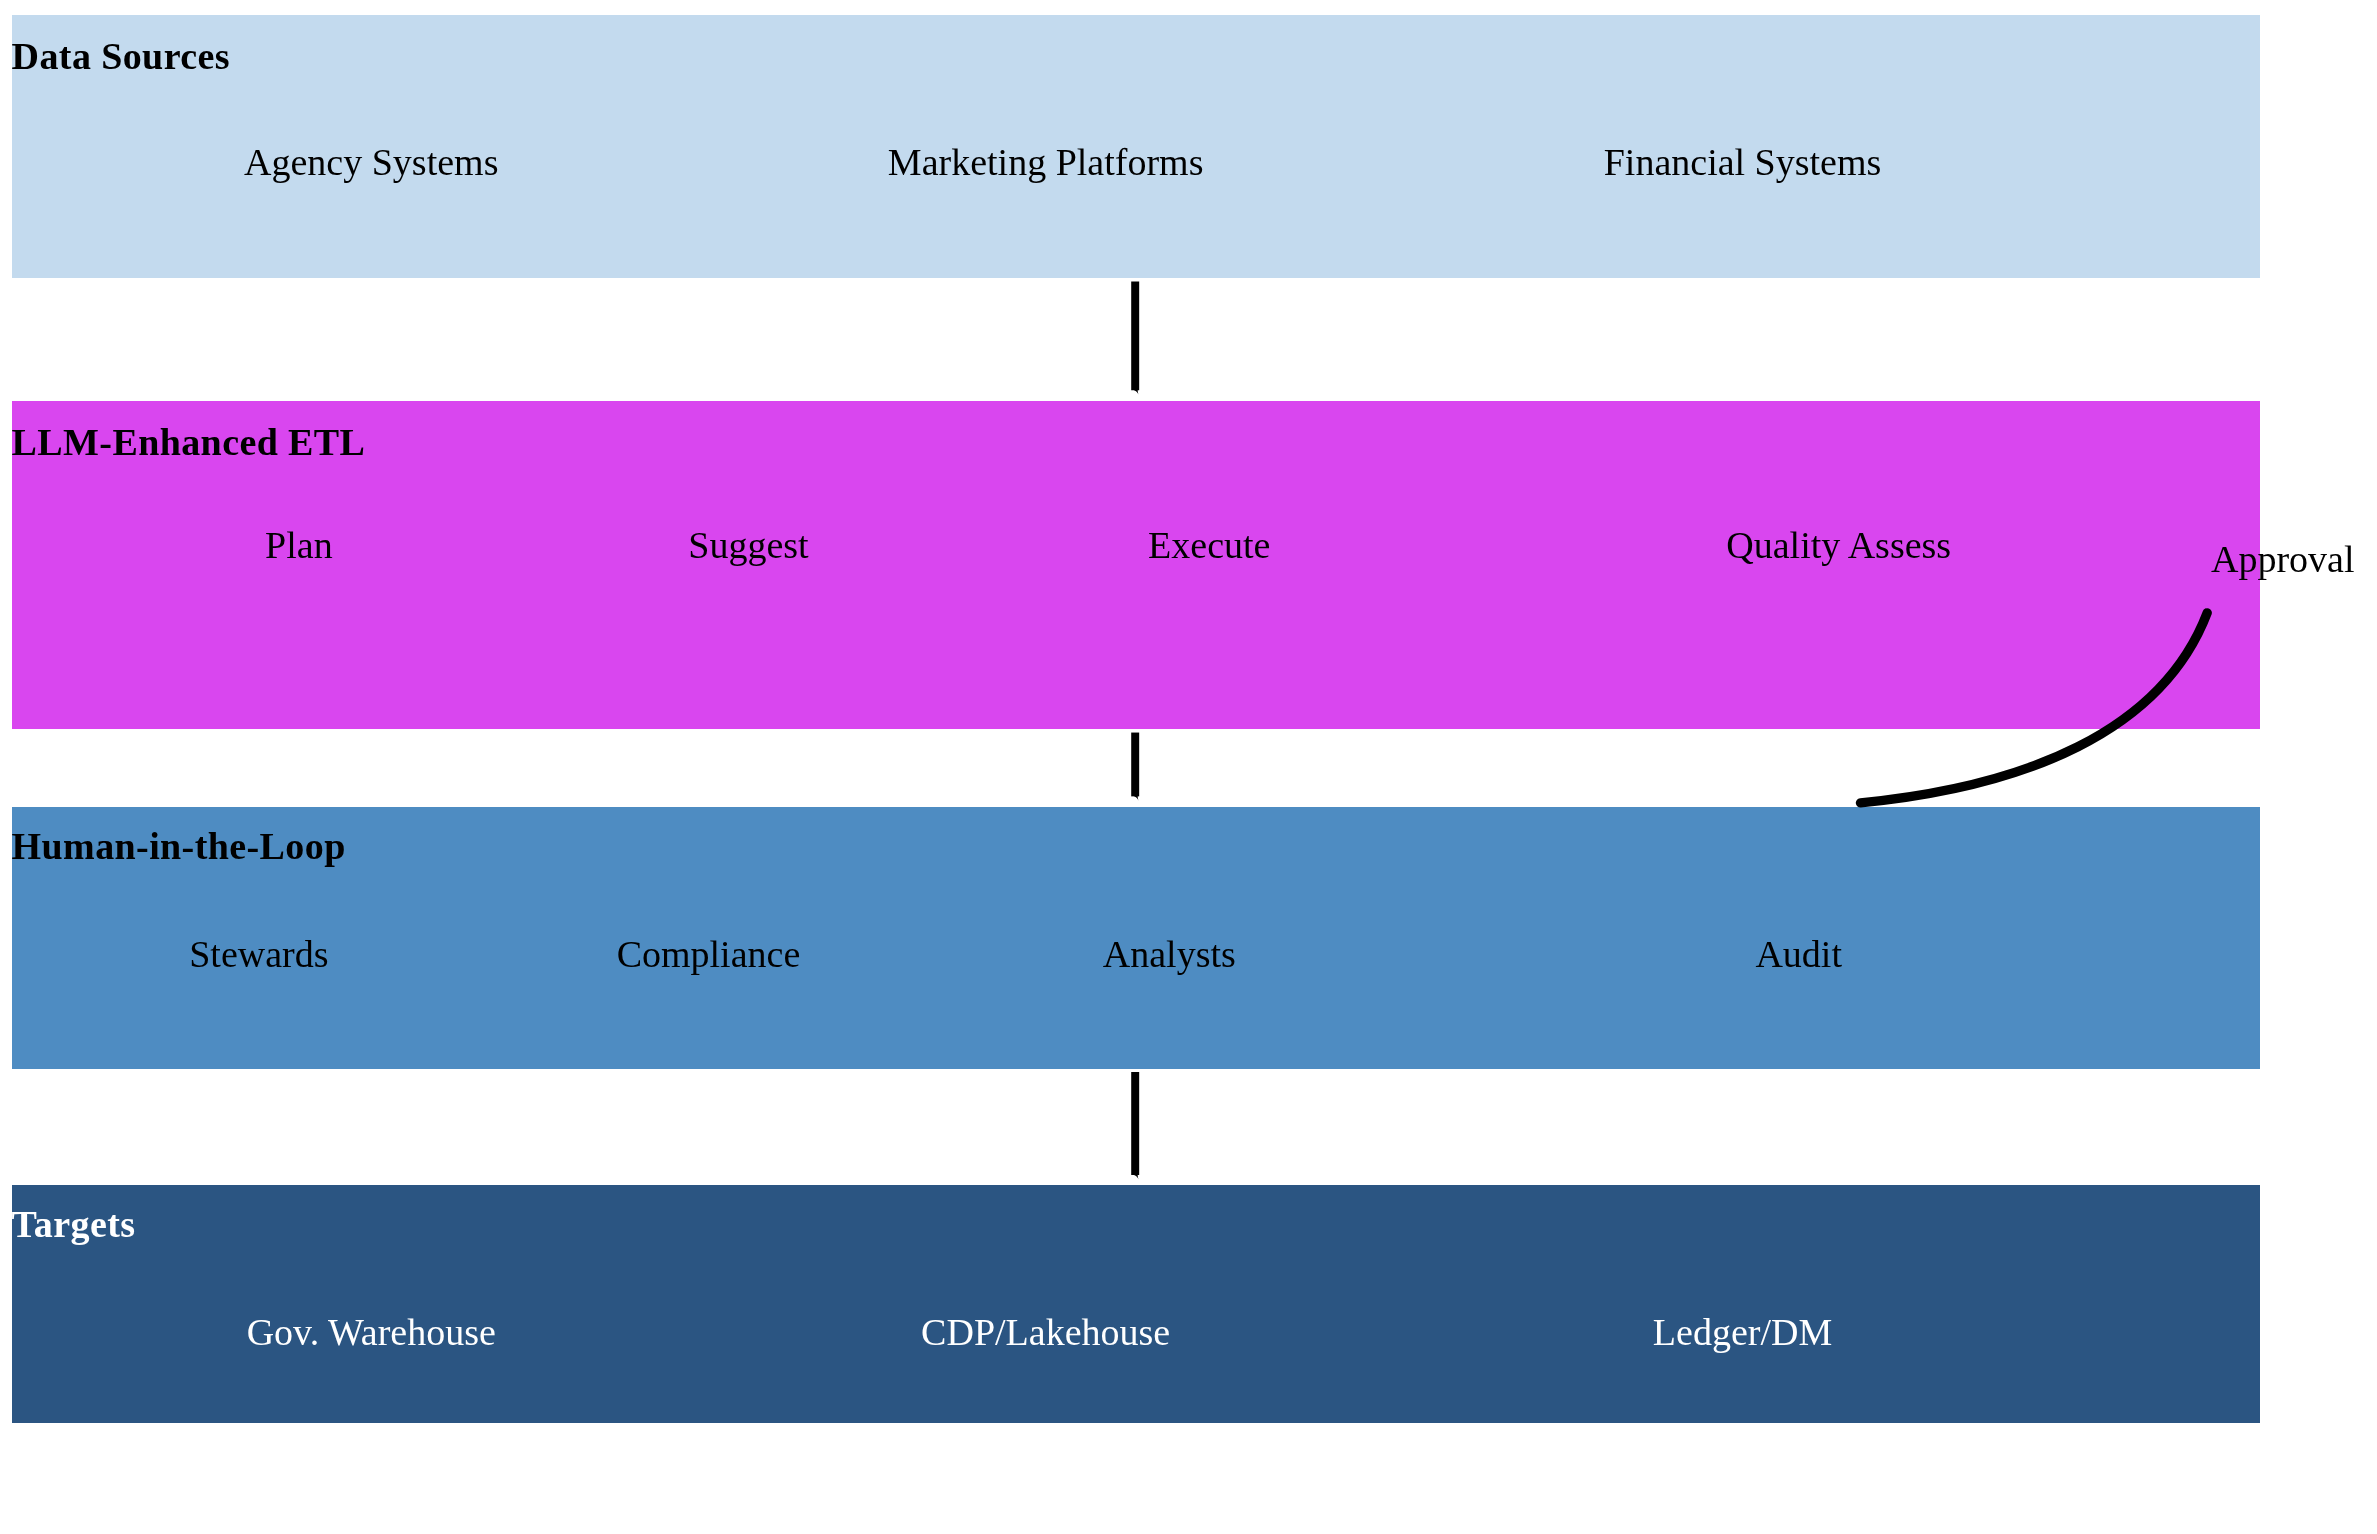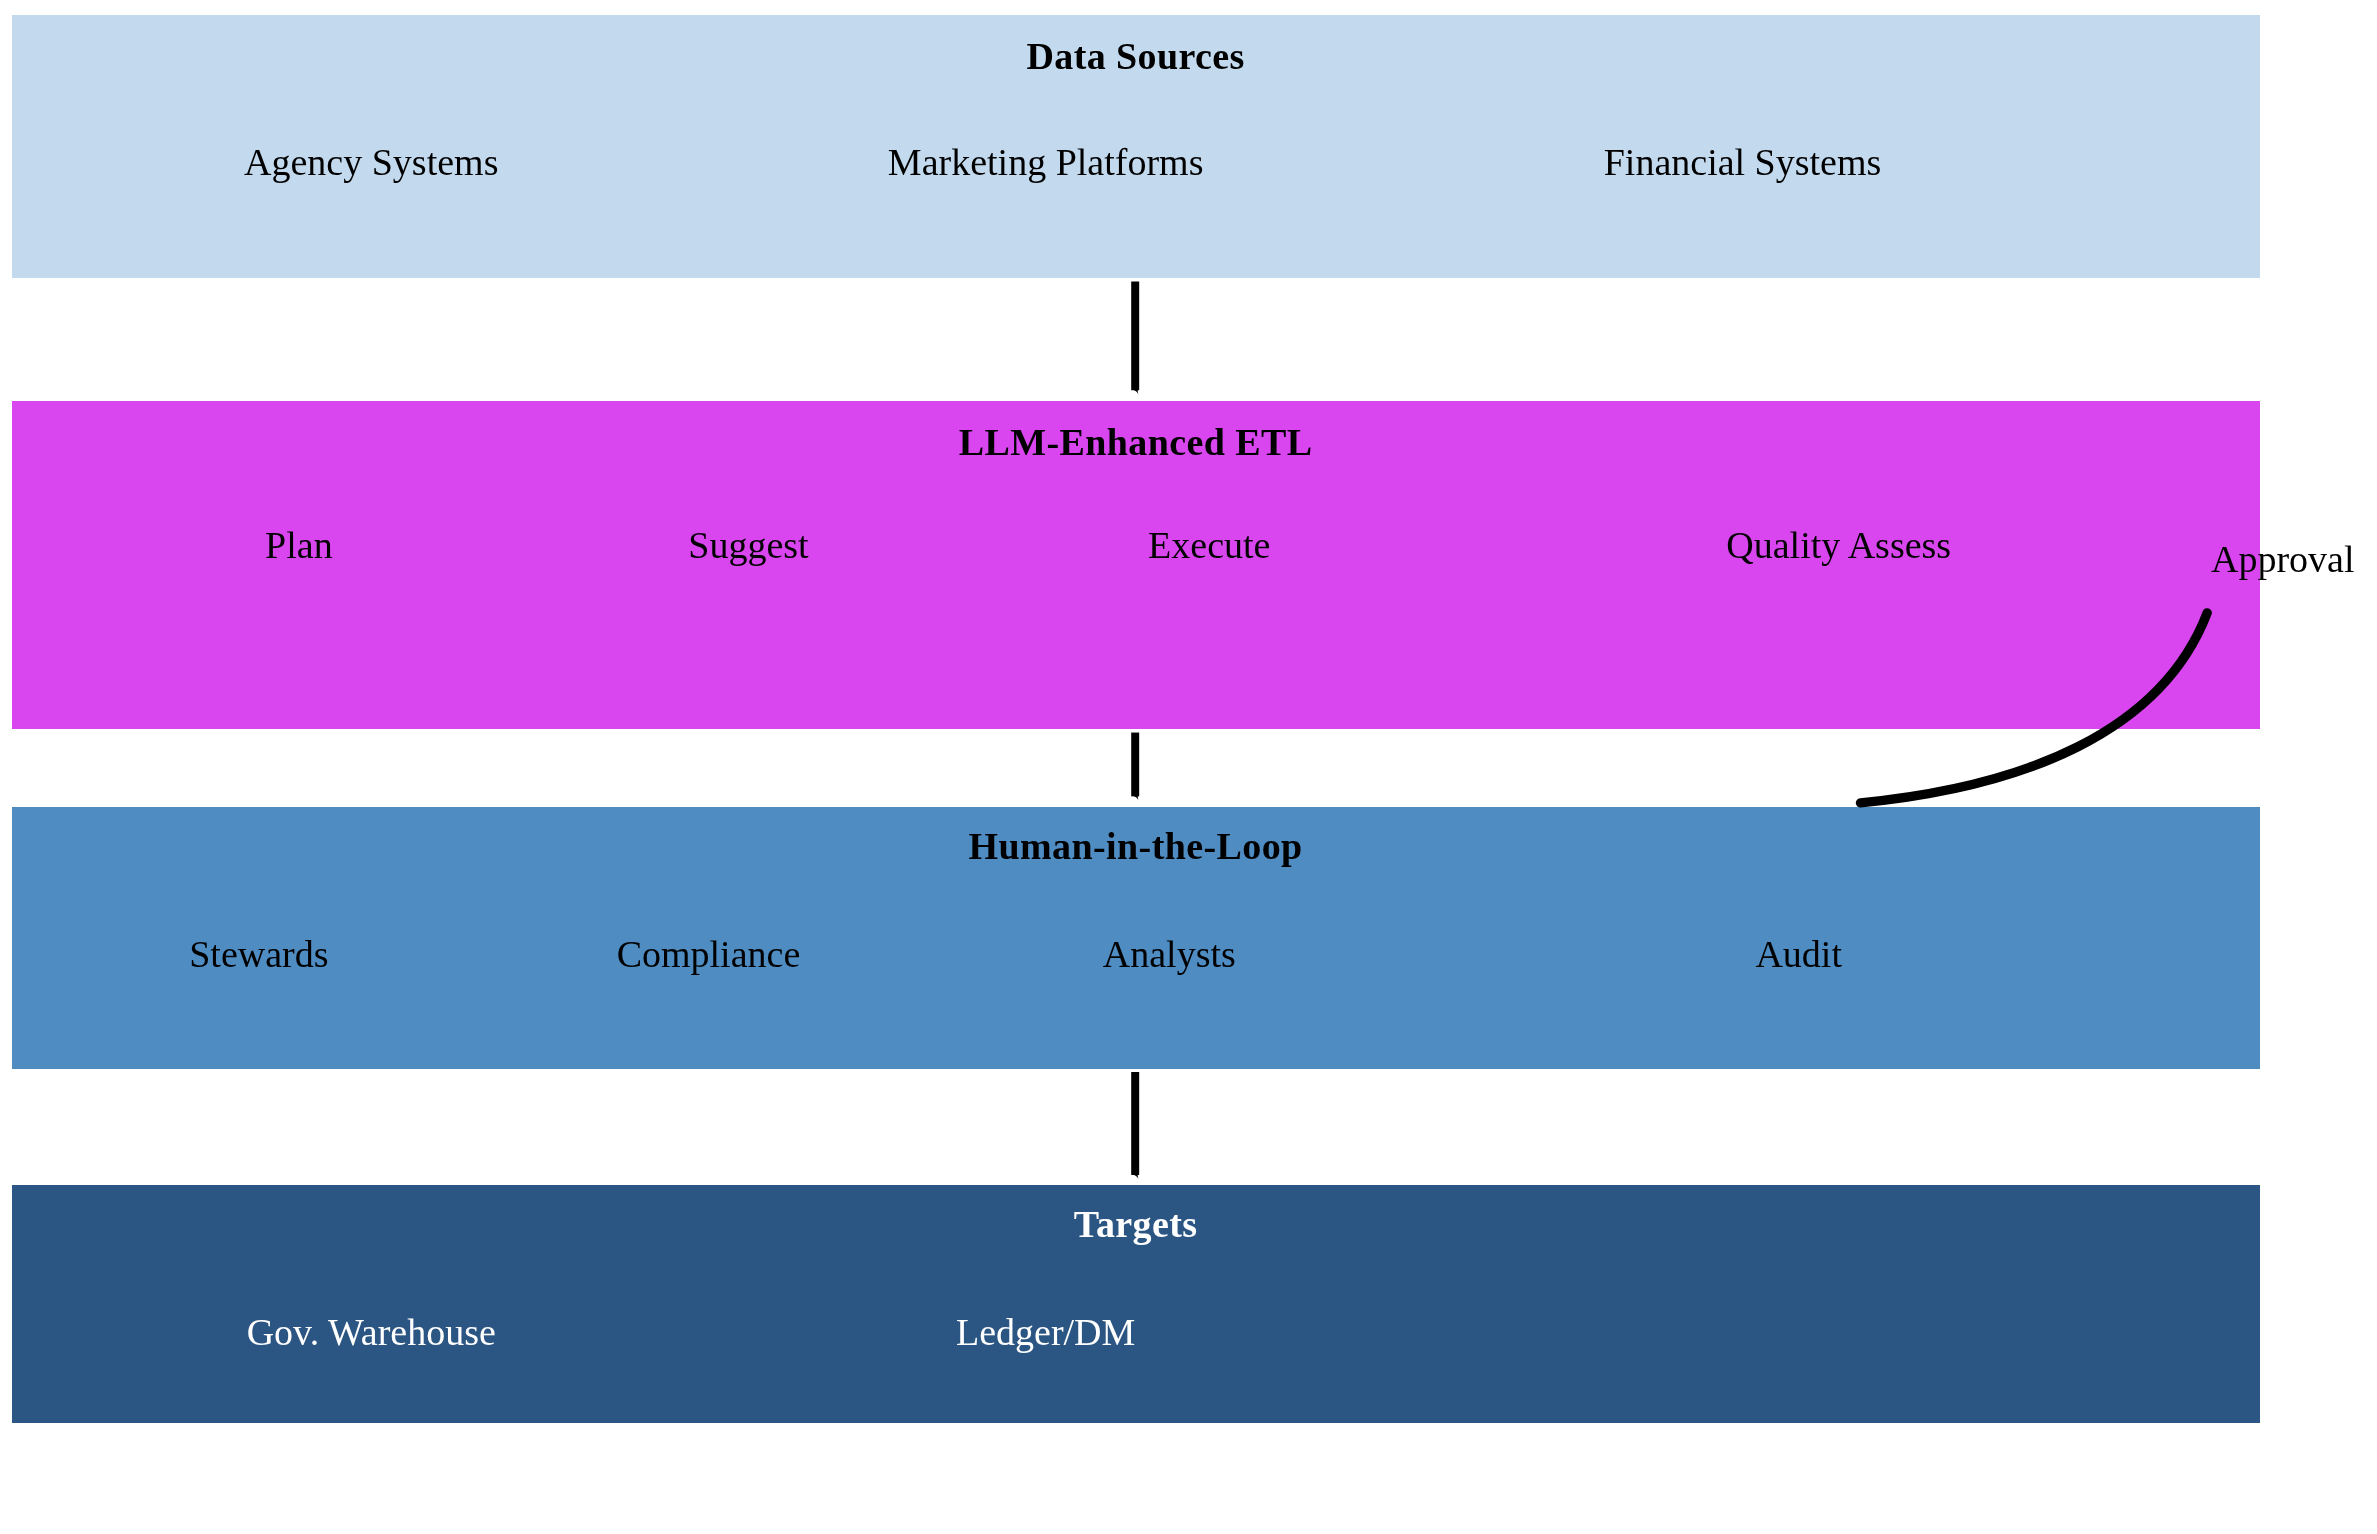--- a/index.html
+++ b/index.html
@@ -18,21 +18,20 @@
   .band {
     position: absolute;
     left: 11.6px;
     width: 2248px;
     box-sizing: border-box;
   }
   .band-title {
     position: absolute;
     left: 0;
     width: 100%;
-    text-align: center;
     font-weight: bold;
     font-size: 38px;
     letter-spacing: 0.4px;
     white-space: nowrap;
   }
   .band-items {
     position: absolute;
     left: 0;
     width: 100%;
     display: flex;
@@ -147,20 +146,21 @@
       <div class="band-item">Compliance</div>
       <div class="band-item">Analysts</div>
       <div class="band-item">Audit</div>
     </div>
   </div>
 
   <div class="band" id="band-targets">
     <div class="band-title">Targets</div>
     <div class="band-items">
       <div class="band-item">Gov. Warehouse</div>
+      <div class="band-item">CDP/Lakehouse</div>
       <div class="band-item">Ledger/DM</div>
     </div>
   </div>
 
   <svg class="connector-svg" viewBox="0 0 3277 2115">
     <defs>
 
       <marker id="stealth-down" viewBox="0 0 24 24" refX="12" refY="20" markerWidth="13" markerHeight="13" orient="auto-start-reverse" markerUnits="userSpaceOnUse">
         <path d="M 12 23 C 9.5 17 5.5 13.5 1 11.6 C 6 13.2 9 13.6 12 13.6 C 15 13.6 18 13.2 23 11.6 C 18.5 13.5 14.5 17 12 23 Z" fill="#000000"></path>
       </marker>

